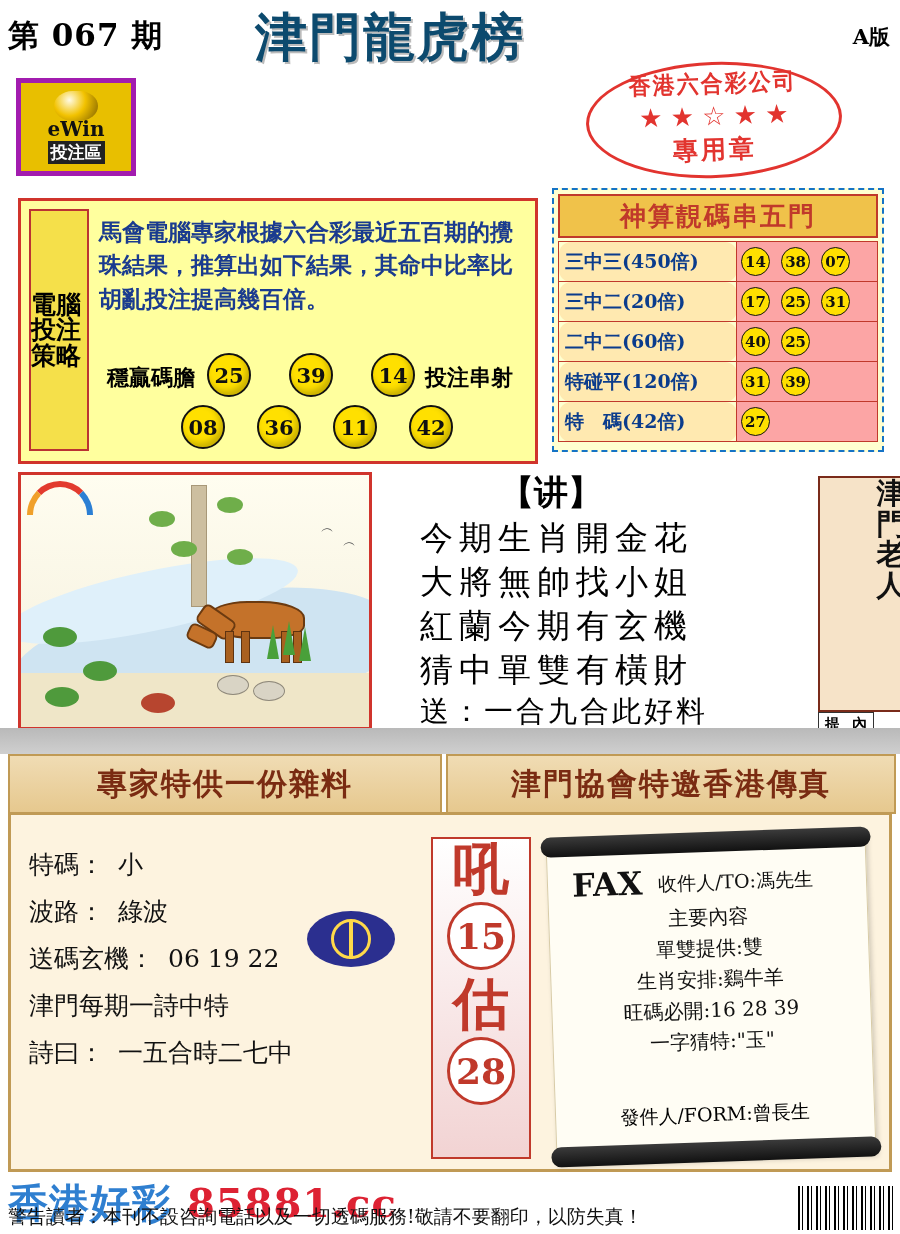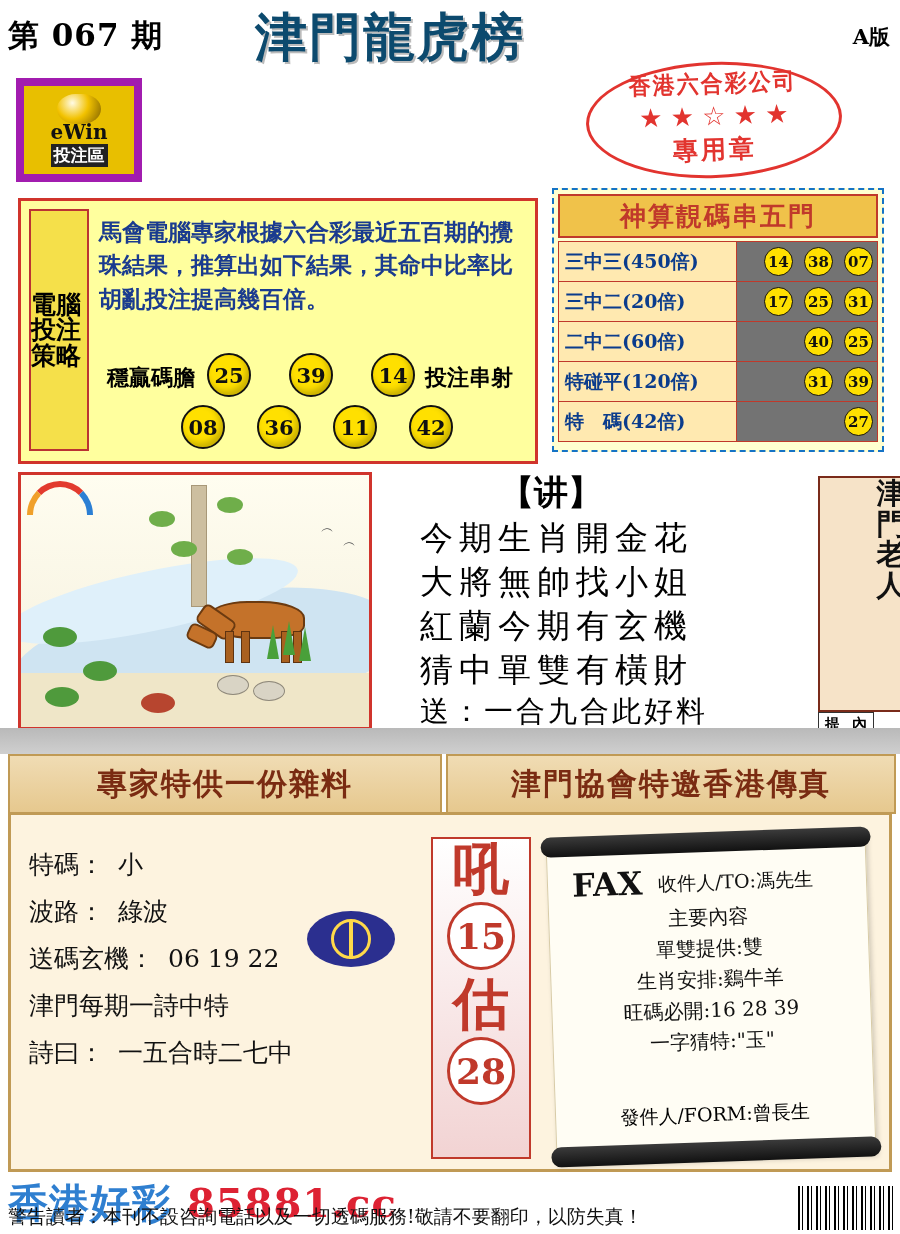--- a/index.html
+++ b/index.html
@@ -11,21 +11,21 @@
   .page{position:absolute;inset:0;background:#ffffff;}
 
   
   .hdr{position:absolute;left:0;top:1px;width:900px;height:62px;}
   .issue{position:absolute;left:8px;top:14px;font-size:31px;font-weight:bold;letter-spacing:1px;color:#000;font-family:"DejaVu Serif",serif;}
   .maintitle{position:absolute;left:255px;top:2px;font-size:52px;font-weight:bold;color:#0c4a6e;font-family:"DejaVu Serif",serif;letter-spacing:2px;
      text-shadow:2px 2px 0 #bbb;}
   .version{position:absolute;right:10px;top:22px;font-size:21px;font-weight:bold;color:#000;font-family:"DejaVu Serif",serif;}
 
   
-  .logo{position:absolute;left:16px;top:78px;width:110px;height:88px;background:#e8bf00;border:8px solid #a21caf;
+  .logo{position:absolute;left:16px;top:78px;width:110px;height:88px;background:#e8bf00;border:5px solid #a21caf;
         display:flex;flex-direction:column;align-items:center;justify-content:center;}
   .logo .ball{width:44px;height:30px;border-radius:50%/60%;background:radial-gradient(circle at 35% 30%,#fffbe6 0%,#f2c200 45%,#7a5c00 100%);
         position:relative;}
   .logo .ewin{font-size:20px;font-weight:bold;color:#111;font-family:"DejaVu Serif",serif;margin-top:-4px;}
   .logo .zhu{font-size:17px;font-weight:bold;color:#111;background:#222;color:#fff;padding:0 3px;font-family:"DejaVu Serif",serif;}
 
   
   .stamp{position:absolute;left:586px;top:62px;width:250px;height:110px;border:3px solid #e2342f;border-radius:50%;
      color:#e2342f;text-align:center;transform:rotate(-2deg);}
   .stamp .arc{position:absolute;left:0;top:4px;width:250px;text-align:center;font-size:22px;font-weight:bold;
@@ -45,22 +45,22 @@
       font-size:21px;font-weight:bold;color:#111;font-family:"DejaVu Serif",serif;box-shadow:inset -3px -4px 6px rgba(0,0,0,.22);}
   .row1{position:absolute;left:186px;top:152px;display:flex;gap:38px;}
   .row2{position:absolute;left:160px;top:204px;display:flex;gap:32px;}
 
   
   .rtable{position:absolute;left:552px;top:188px;width:332px;height:264px;background:#ffffd0;border:2px dashed #1573c6;padding:4px;box-sizing:border-box;}
   .rtable .th{height:40px;background:#f0c24a;border:2px solid #c0392b;display:flex;align-items:center;justify-content:center;
      font-size:26px;font-weight:bold;color:#c0392b;font-family:"DejaVu Serif",serif;letter-spacing:2px;}
   .rtable table{width:100%;border-collapse:collapse;margin-top:3px;}
   .rtable td{border:1px solid #c0392b;height:37px;font-family:"DejaVu Serif",serif;}
-  .rtable td.lbl{width:170px;background:#ffe9b0;font-size:19px;font-weight:bold;color:#0b3c8c;padding-left:6px;}
-  .rtable td.nums{background:#737373;text-align:right;}
+  .rtable td.lbl{width:170px;background:#ffe9b0;font-size:19px;font-weight:bold;color:#0b3c8c;padding-left:6px;border-radius:12px;}
+  .rtable td.nums{background:#fca5a5;text-align:left;}
   .ball-s{display:inline-flex;width:27px;height:27px;border-radius:50%;background:#ffe000;border:1.5px solid #111;
      align-items:center;justify-content:center;font-size:15px;font-weight:bold;color:#111;margin:0 3px;font-family:"DejaVu Serif",serif;}
 
   
   .pic{position:absolute;left:18px;top:472px;width:348px;height:252px;border:3px solid #d0342c;background:#fdf6e6;overflow:hidden;}
   .pic .sky{position:absolute;inset:0;background:linear-gradient(#fffdf0,#f4efdc);}
   .pic .stream{position:absolute;left:-10px;top:120px;width:380px;height:120px;background:#cfe4f2;
      border-radius:60% 40% 50% 50%;transform:rotate(-6deg);}
   .pic .stream2{position:absolute;left:-20px;top:96px;width:300px;height:60px;background:#dff0fa;border-radius:50%;transform:rotate(-12deg);}
   .pic .bank{position:absolute;left:0;top:198px;width:360px;height:60px;background:#efe6c8;}

